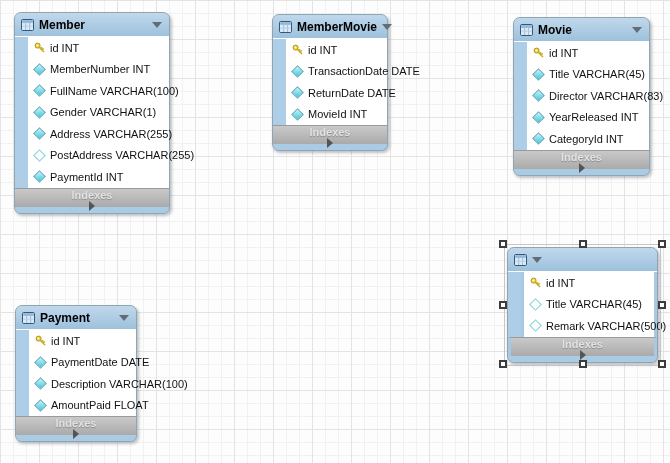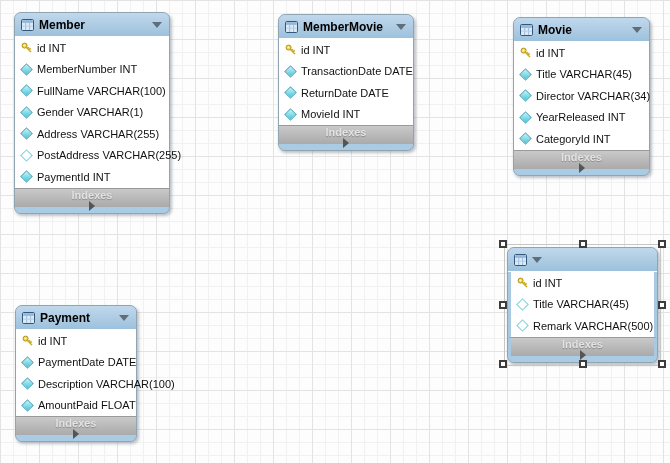--- a/index.html
+++ b/index.html
@@ -23,21 +23,21 @@
   }
   .tbl-header{
     height:23px;display:flex;align-items:center;gap:5px;padding:0 6px;
     background:linear-gradient(#c0d8ec,#9dc1dc);
     border-bottom:1px solid #ffffff;
     border-radius:6px 6px 0 0;
   }
   .tbl-name{flex:1;font-size:12px;font-weight:bold;color:#000;white-space:nowrap;}
   .tri-down{width:0;height:0;border-left:5px solid transparent;border-right:5px solid transparent;border-top:6px solid #5f6e78;margin-right:1px;}
   .tri-right{width:0;height:0;border-top:5px solid transparent;border-bottom:5px solid transparent;border-left:6px solid #555;}
-  .tbl-body{background:#fff;}
+  .tbl-body{background:#fff;margin-left:13px;}
   .tbl-row{height:21.5px;display:flex;align-items:center;gap:4px;padding:0 5px;font-size:11px;color:#111;white-space:nowrap;box-sizing:border-box;}
   .icon-slot{width:13px;height:13px;display:inline-flex;align-items:center;justify-content:center;flex:0 0 13px;}
   .diamond{width:7px;height:7px;transform:rotate(45deg);background:linear-gradient(135deg,#c9f4f9,#41c6da);border:1px solid #5aa4ba;}
   .diamond.open{background:#fff;border:1px solid #7fd0dd;}
   .tbl-indexes{
     height:18px;display:flex;align-items:center;padding:0 7px;
     background:linear-gradient(#c9c9c9,#aaaaaa);
     border-top:1px solid #9a9a9a;
     font-size:11px;font-weight:bold;color:#e3e3e3;text-shadow:0 1px 1px #8a8a8a;flex-direction:column;
   }
@@ -122,21 +122,21 @@
           </span>
           <span>PaymentId INT</span>
         </div>
       </div>
       <div class="tbl-indexes">
         <span class="lbl">Indexes</span>
         <span class="tri-right"></span>
       </div>
       <div class="tbl-footer"></div>
     </div>
-    <div class="tbl" style="left: 278px; top: 14px; width: 136px;">
+    <div class="tbl" style="left: 272px; top: 14px; width: 116px;">
       <div class="tbl-header">
         <span style="display: inline-flex;">
           <svg width="13" height="12" viewBox="0 0 13 12">
             <rect x="0.5" y="0.5" width="12" height="11" rx="1.2" fill="#dcEAf6" stroke="#33587e"></rect>
             <rect x="1.2" y="1.2" width="10.6" height="2.6" fill="#8fb4d8"></rect>
             <line x1="4.7" y1="1.2" x2="4.7" y2="11" stroke="#9dbcd9" stroke-width="1"></line>
             <line x1="8.6" y1="1.2" x2="8.6" y2="11" stroke="#9dbcd9" stroke-width="1"></line>
             <line x1="1.2" y1="7.2" x2="11.8" y2="7.2" stroke="#b9cfe4" stroke-width="1"></line>
           </svg>
         </span>
@@ -207,21 +207,21 @@
         <div class="tbl-row">
           <span class="icon-slot">
             <span class="diamond"></span>
           </span>
           <span>Title VARCHAR(45)</span>
         </div>
         <div class="tbl-row">
           <span class="icon-slot">
             <span class="diamond"></span>
           </span>
-          <span>Director VARCHAR(34)</span>
+          <span>Director VARCHAR(83)</span>
         </div>
         <div class="tbl-row">
           <span class="icon-slot">
             <span class="diamond"></span>
           </span>
           <span>YearReleased INT</span>
         </div>
         <div class="tbl-row">
           <span class="icon-slot">
             <span class="diamond"></span>

